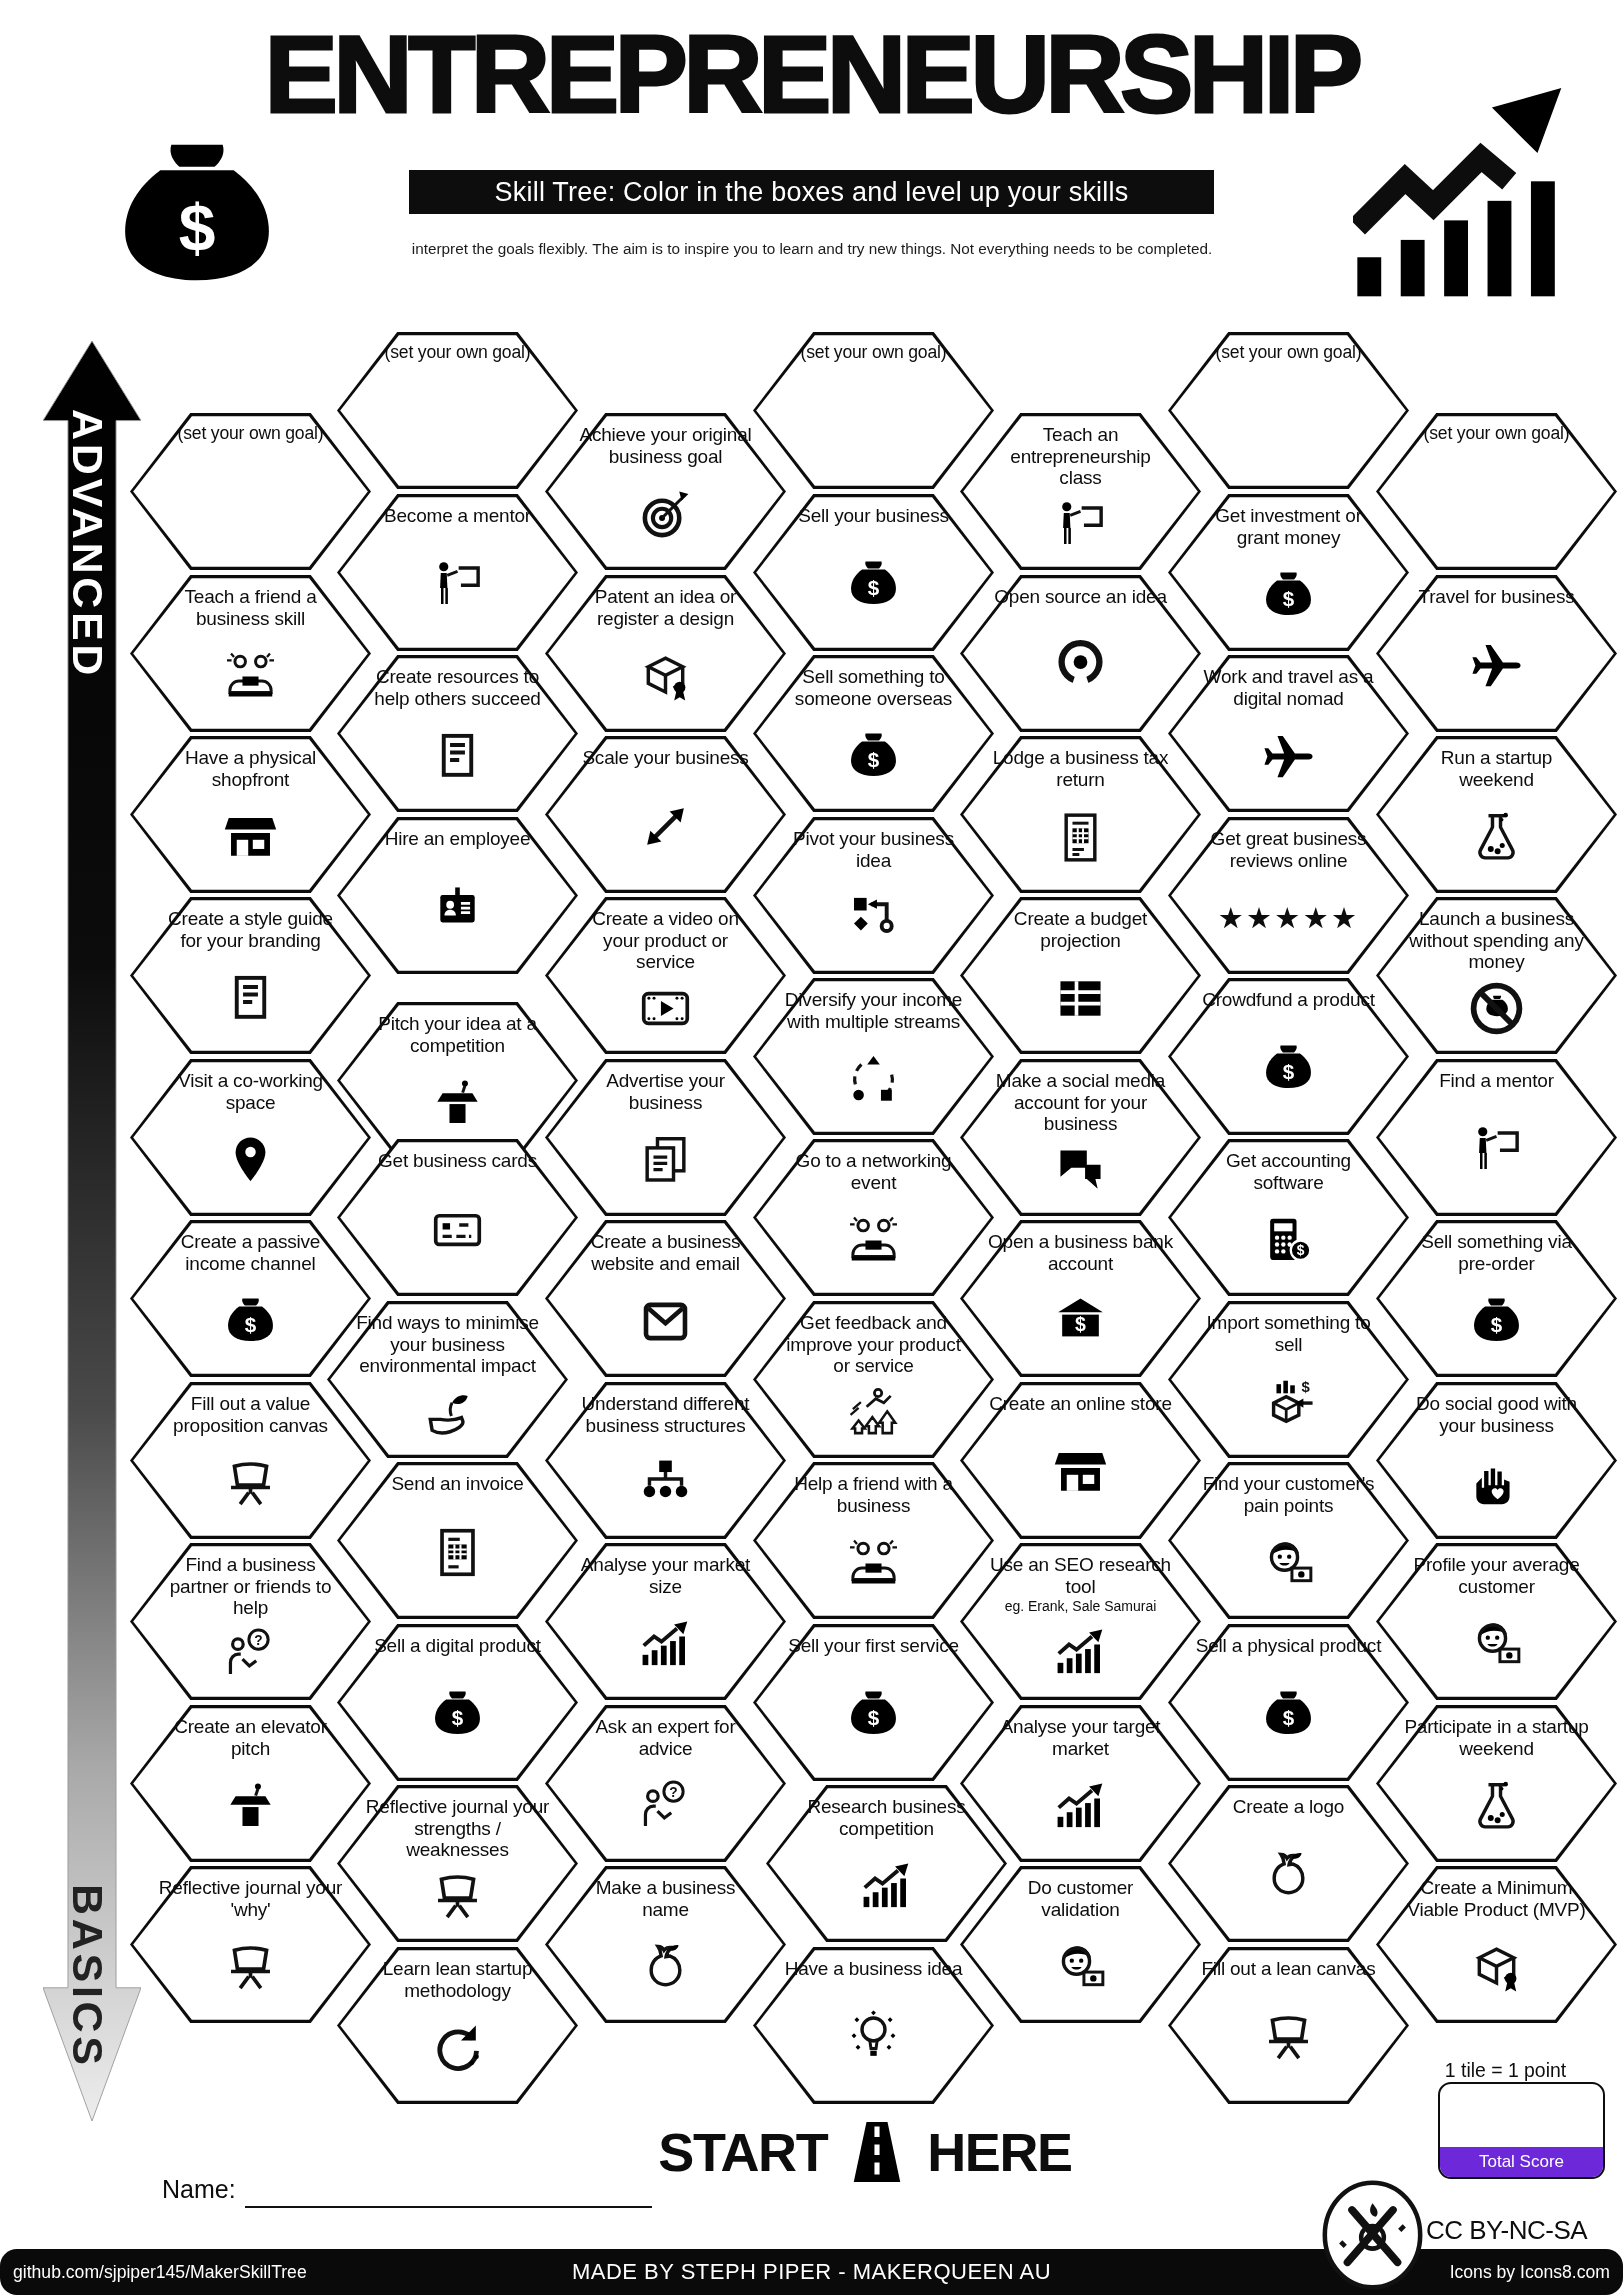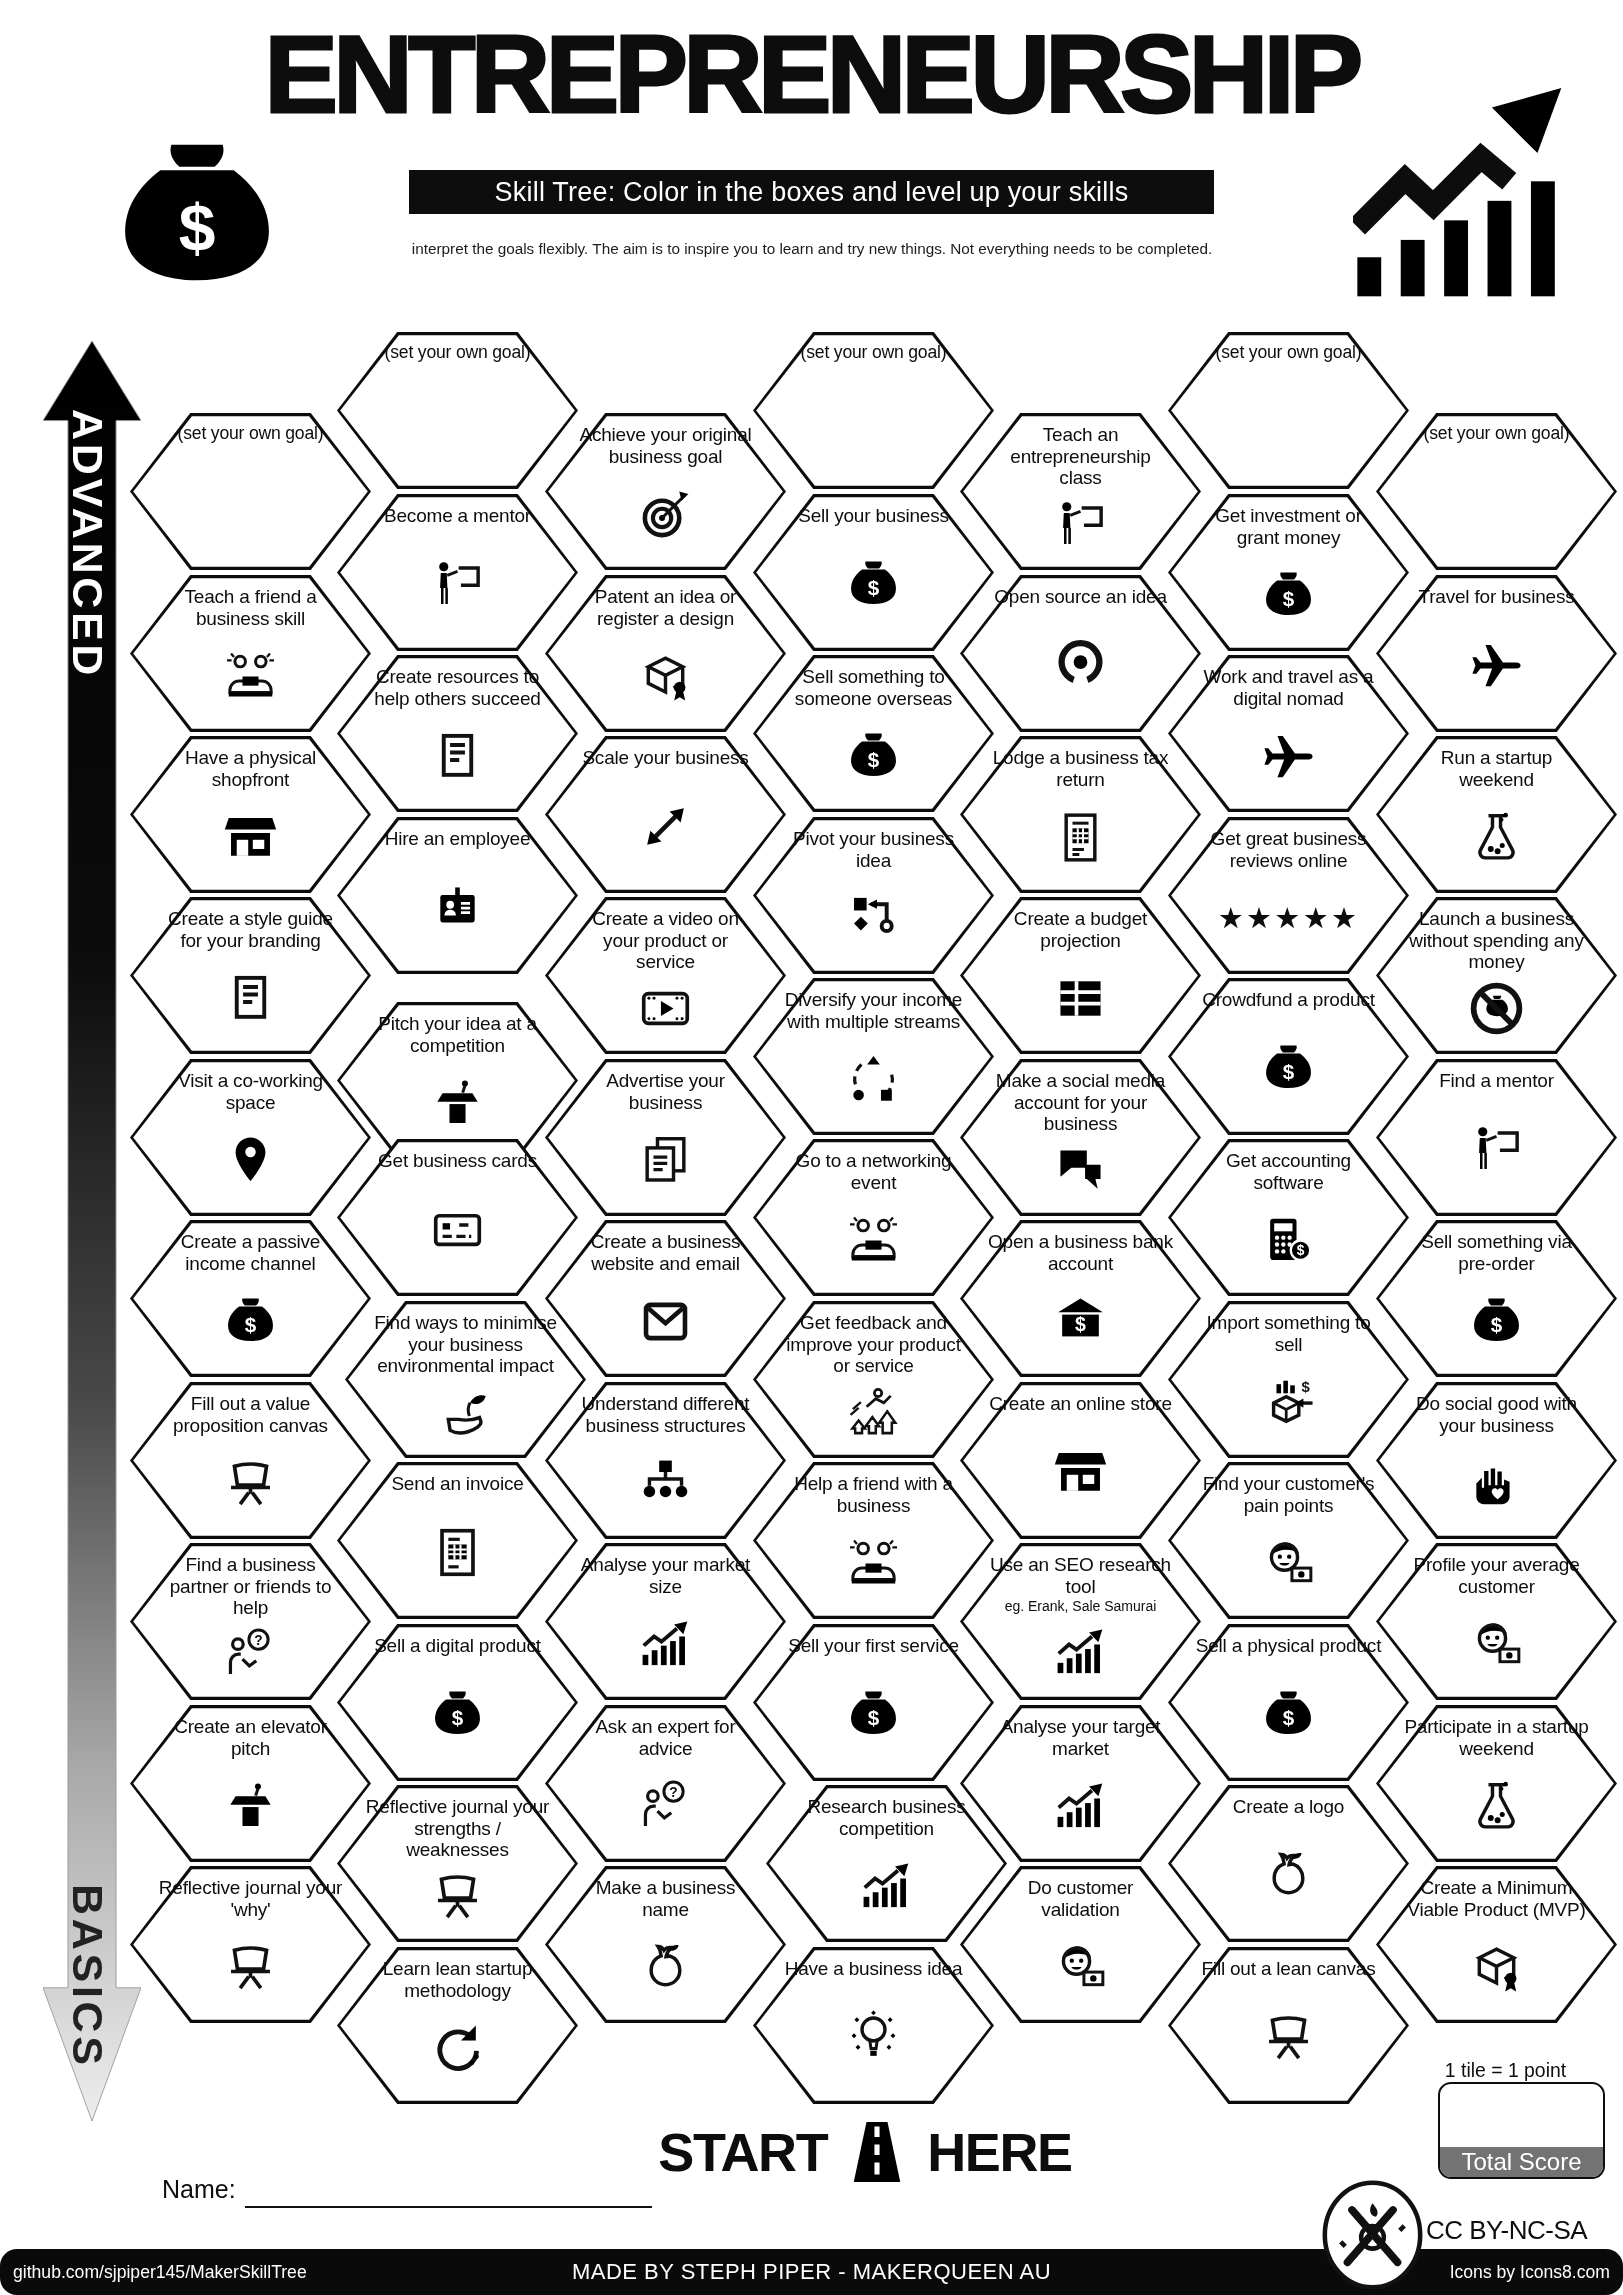--- a/index.html
+++ b/index.html
@@ -40,21 +40,21 @@
   #start-here{left:657px;top:2115px;width:416px;height:74px;display:flex;
      align-items:center;justify-content:center;gap:14px;}
   #start-here .sh-word{font-size:54px;font-weight:bold;letter-spacing:-1.4px;}
   #start-here svg{height:72px;}
   #name-row{left:162px;top:2175px;font-size:25px;}
   #name-line{left:245px;top:2206px;width:407px;height:1.9px;background:#111;}
   #tile-note{left:1406px;top:2059px;width:199px;text-align:center;font-size:19.4px;}
   #score-box{left:1438px;top:2082px;width:163px;height:93px;border:2.8px solid #0d0d0d;
      border-radius:13px;overflow:hidden;background:#fff;display:flex;flex-direction:column;}
   #score-box .spacer{flex:1;}
-  #score-band{height:30px;background:#737373;color:#fff;font-size:24px;display:flex;
+  #score-band{height:30px;background:#6d28d9;color:#fff;font-size:17px;display:flex;
      align-items:center;justify-content:center;}
   #cc-logo{left:1318px;top:2177px;width:109px;height:116px;z-index:3;}
   #cc-text{left:1426px;top:2215px;width:190px;font-size:26px;letter-spacing:-0.5px;}
   
   #footer{left:0;top:2249px;width:1623px;height:46px;background:#0a0a0a;color:#fff;
      display:flex;align-items:center;border-radius:17px;}
   #footer .f-left{margin-left:13px;font-size:17.6px;}
   #footer .f-center{position:absolute;left:0;right:0;text-align:center;font-size:22px;letter-spacing:0.5px;}
   #footer .f-right{margin-left:auto;margin-right:13px;font-size:17.6px;z-index:2;}
 </style>
@@ -332,21 +332,21 @@
 
       <div class="hex-icon">
           <svg viewBox="0 0 48 48">
             <rect x="5" y="12" width="38" height="25" rx="3" fill="none" stroke="#111" stroke-width="3.2"></rect>
             <rect x="11" y="18.5" width="6.5" height="5.5"></rect>
             <path d="M25.5 20h11M11 30h8.5M23 30h13" stroke="#111" stroke-width="3" stroke-dasharray="8 3"></path>
           </svg>
         </div>
     </div>
   </div>
-    <div class="hex" style="left: 345px; top: 1301px;">
+    <div class="hex" style="left: 327px; top: 1301px;">
     <div class="hex-border"></div>
     <div class="hex-white"></div>
     <div class="hex-content">
       <div class="hex-label">Find ways to minimise your business environmental impact</div>
 
       <div class="hex-icon">
           <svg viewBox="0 0 48 48">
             <path d="M9 30l1.6 9.6c4 2.4 10.4 2.8 15.6 1.2 6.4-2 12-5.6 11.2-9.2l-1.2-3.2c-6 2.4-12 2.8-18.4 1.6z" fill="none" stroke="#111" stroke-width="3"></path>
             <path d="M28 15.5c2.8-5.6 8.8-7.6 13.6-6-1.2 5.6-6.8 8.8-13.6 6z"></path>
             <path d="M28 15.5c-2 3.6-2.2 7.4-.6 11.5" fill="none" stroke="#111" stroke-width="2.6"></path>

